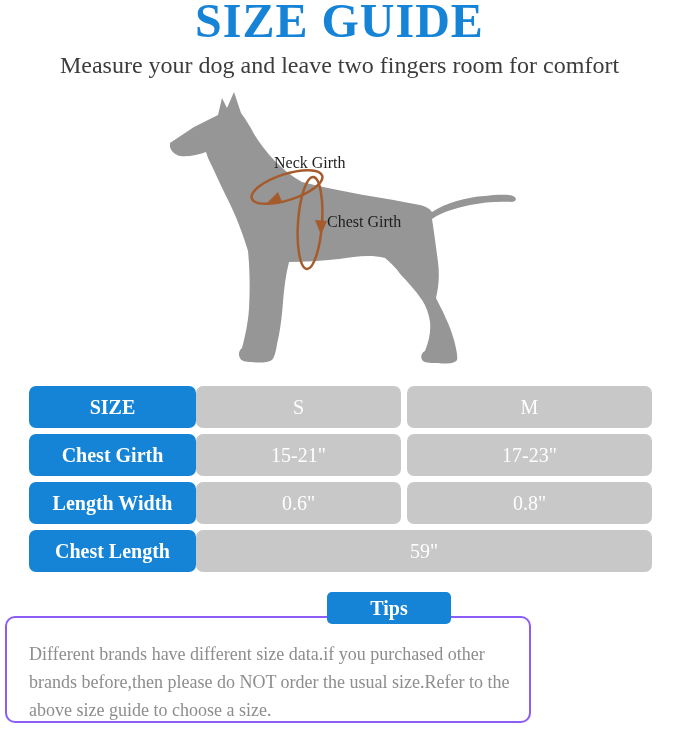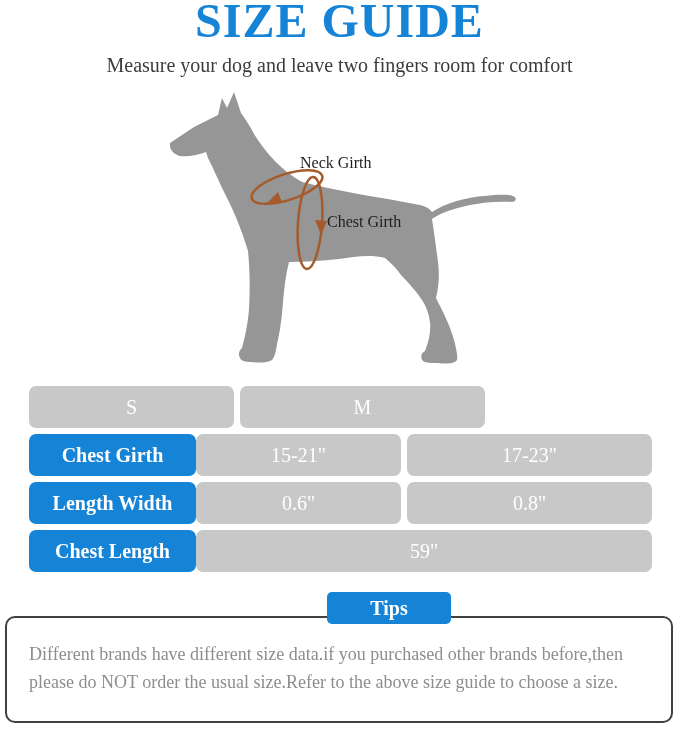--- a/index.html
+++ b/index.html
@@ -12,43 +12,43 @@
   .canvas{
     position:relative;width:679px;height:730px;background:#ffffff;
     font-family:Liberation Serif, serif;overflow:hidden;
   }
   .title{
     position:absolute;top:-6px;left:0;width:100%;text-align:center;
     color:var(--blue);font-size:48px;font-weight:bold;line-height:54px;letter-spacing:1px;
   }
   .subtitle{
     position:absolute;top:50px;left:0;width:100%;text-align:center;
-    color:#3c3c3c;font-size:20px;line-height:30px;
+    color:#3c3c3c;font-size:24px;line-height:30px;
   }
   .figure{position:absolute;left:170px;top:92px;width:362px;height:286px;}
   .figure svg{position:absolute;left:0;top:0;}
   .diagram-label{
     position:absolute;font-size:16px;color:#1e1e1e;line-height:18px;white-space:nowrap;
   }
-  .neck-label{left:130px;top:62px;text-align:right;}   
+  .neck-label{left:104px;top:62px;text-align:right;}   
   .chest-label{left:157px;top:121px;}
   .size-table{position:absolute;left:29px;top:386px;width:623px;}
   .trow{display:flex;height:42px;margin-bottom:6px;}
   .cell{
     display:flex;align-items:center;justify-content:center;
     border-radius:7px;color:#ffffff;box-sizing:border-box;
   }
   .lbl{width:167px;background:var(--blue);font-weight:bold;font-size:20px;}
   .val{background:var(--cellgray);font-size:20px;}
   .c2{width:205px;margin-right:6px;}
   .c3{width:245px;}
   .cspan{width:456px;}
   .tips-box{
-    position:absolute;left:5px;top:616px;width:668px;height:107px;
-    border:2px solid #404040;border-radius:10px;background:#ffffff;
+    position:absolute;left:5px;top:616px;width:526px;height:107px;
+    border:2px solid #8b5cf6;border-radius:10px;background:#ffffff;
     box-sizing:border-box;z-index:1;
   }
   .tips-text{
     margin:22px 18px 0 22px;font-size:18px;line-height:28px;color:#8d8d8d;
   }
   .tips-badge{
     position:absolute;left:283px;top:592px;width:124px;height:32px;
     background:var(--blue);color:#ffffff;font-weight:bold;font-size:20px;
     display:flex;align-items:center;justify-content:center;border-radius:5px;z-index:2;margin-left:44px;
   }
@@ -108,20 +108,21 @@
 
       <ellipse cx="140" cy="131" rx="12" ry="46" fill="none" stroke="#a55b2b" stroke-width="2.5" transform="rotate(4 140 131)"></ellipse>
       <polygon fill="#a55b2b" points="151,143 145,128 157,129"></polygon>
     </svg>
     <div class="diagram-label neck-label">Neck Girth</div>
     <div class="diagram-label chest-label">Chest Girth</div>
   </div>
 
   <div class="size-table">
     <div class="trow">
+      <div class="cell lbl">SIZE</div>
       <div class="cell val c2">S</div>
       <div class="cell val c3">M</div>
     </div>
     <div class="trow">
       <div class="cell lbl">Chest Girth</div>
       <div class="cell val c2">15-21"</div>
       <div class="cell val c3">17-23"</div>
     </div>
     <div class="trow">
       <div class="cell lbl">Length Width</div>

